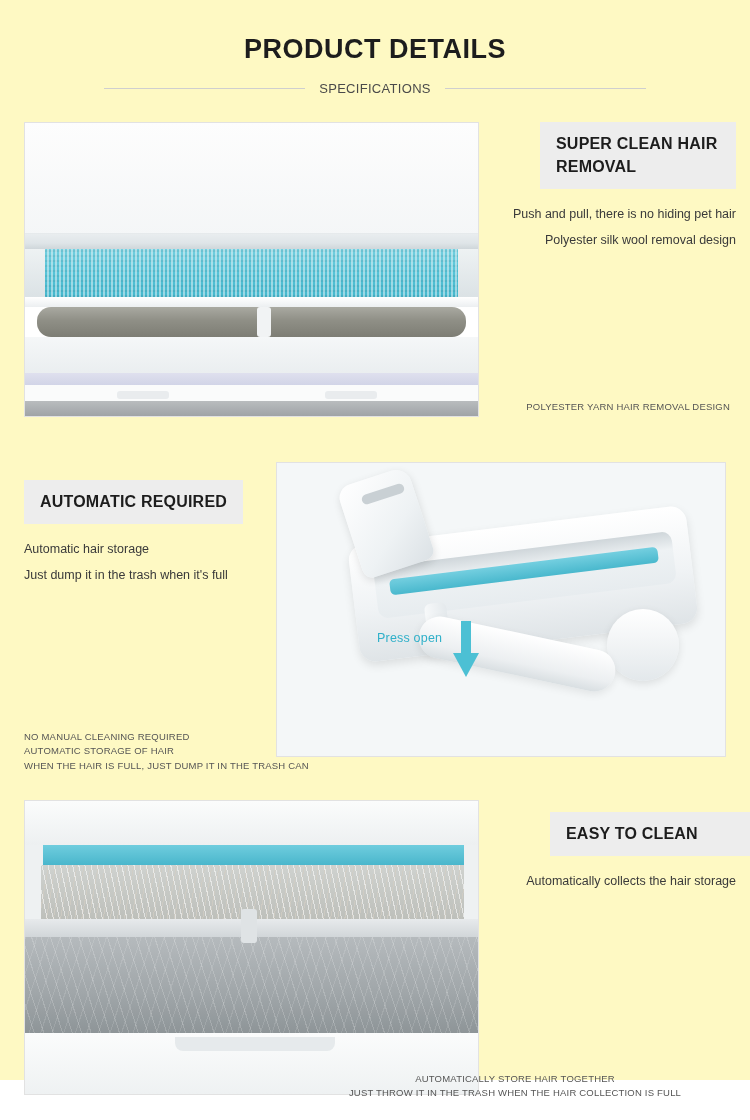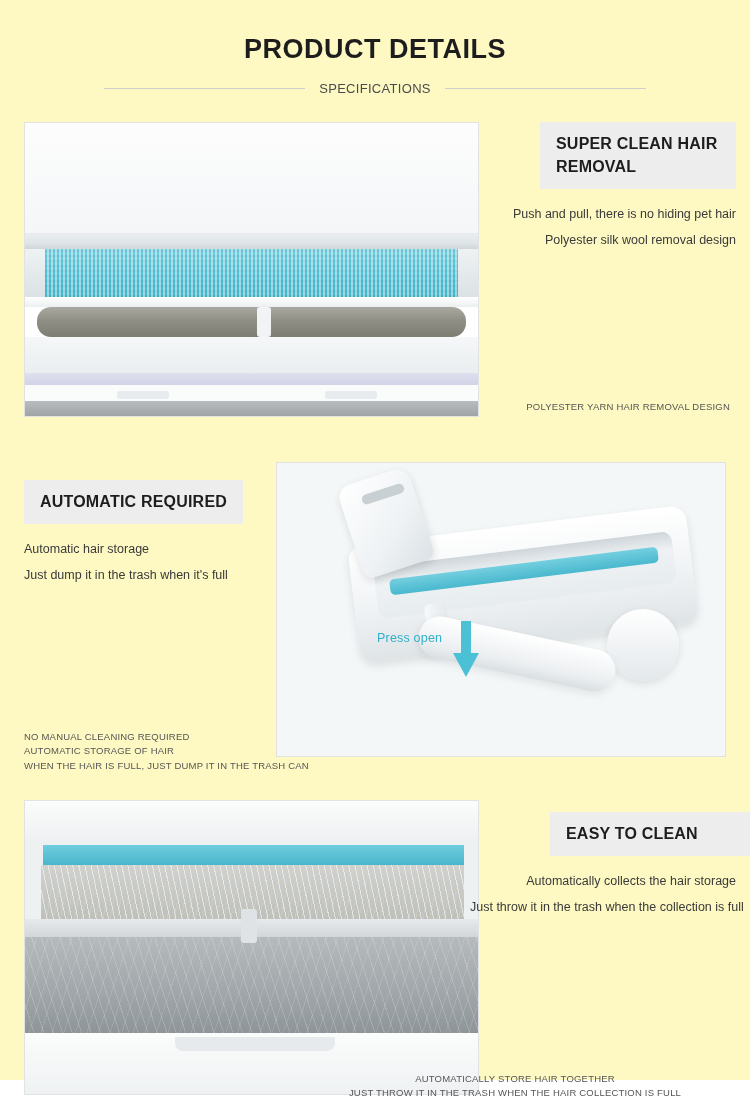--- a/index.html
+++ b/index.html
@@ -365,21 +365,20 @@
       <div class="p3-body-hair"></div>
       <div class="p3-divider"></div>
       <div class="p3-bottom"></div>
       <div class="p3-foot"></div>
     </div>
 
     <div class="text-col">
       <div class="title-band">EASY TO CLEAN</div>
       <div class="bullets">
         <div>Automatically collects the hair storage</div>
-        <div>Just throw it in the trash when the collection is full</div>
       </div>
     </div>
 
     <div class="caption-wrap">
       <div class="caption">AUTOMATICALLY STORE HAIR TOGETHER</div>
       <div class="caption">JUST THROW IT IN THE TRASH WHEN THE HAIR COLLECTION IS FULL</div>
     </div>
   </div>
 
 </div>

